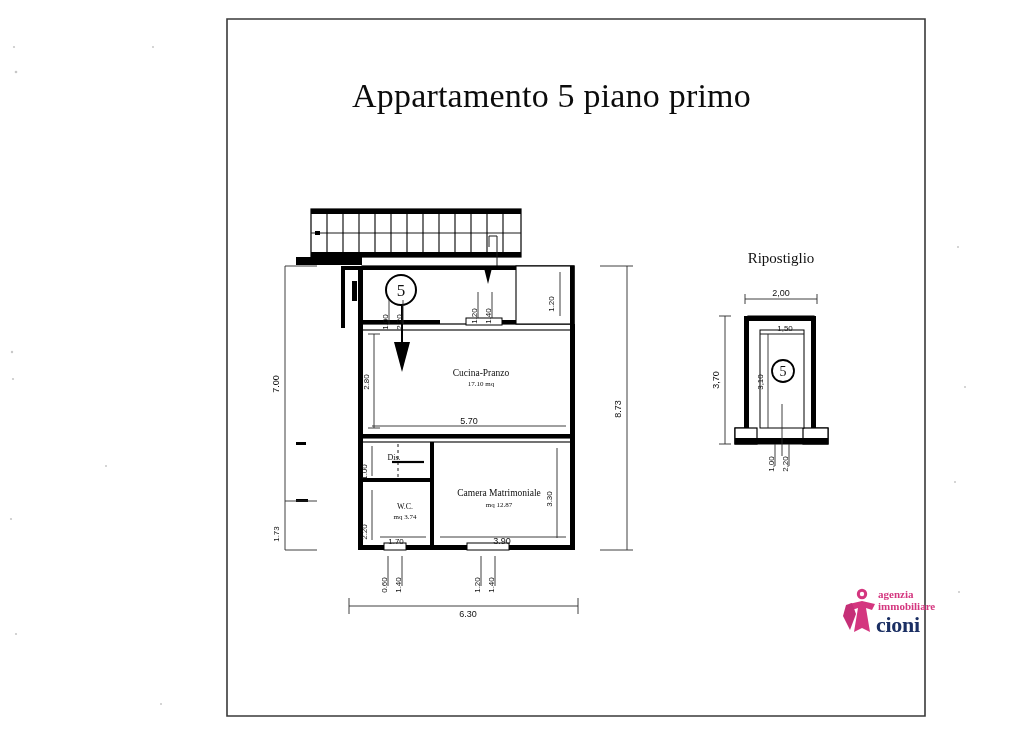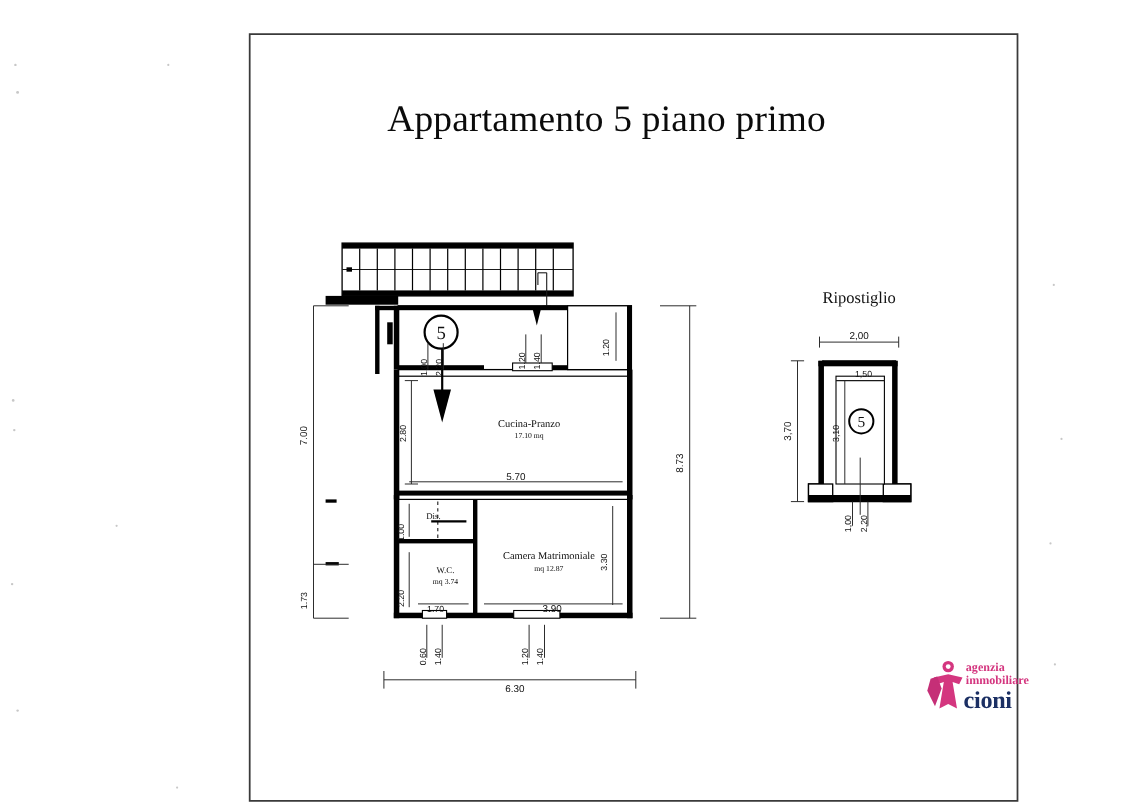--- a/index.html
+++ b/index.html
@@ -9,21 +9,21 @@
   }
   body {
     width: 1030px;
     height: 730px;
     position: relative;
     overflow: hidden;
     font-family: "Liberation Serif", serif;
   }
   #root {
     position: absolute;
-    left: 0; top: 16px;
+    left: 0; top: 4px;
     width: 1030px;
     height: 628px;
   }
   svg.plan {
     position: absolute;
     left: 0; top: 0;
     width: 1030px;
     height: 730px;
     display: block;
   }

